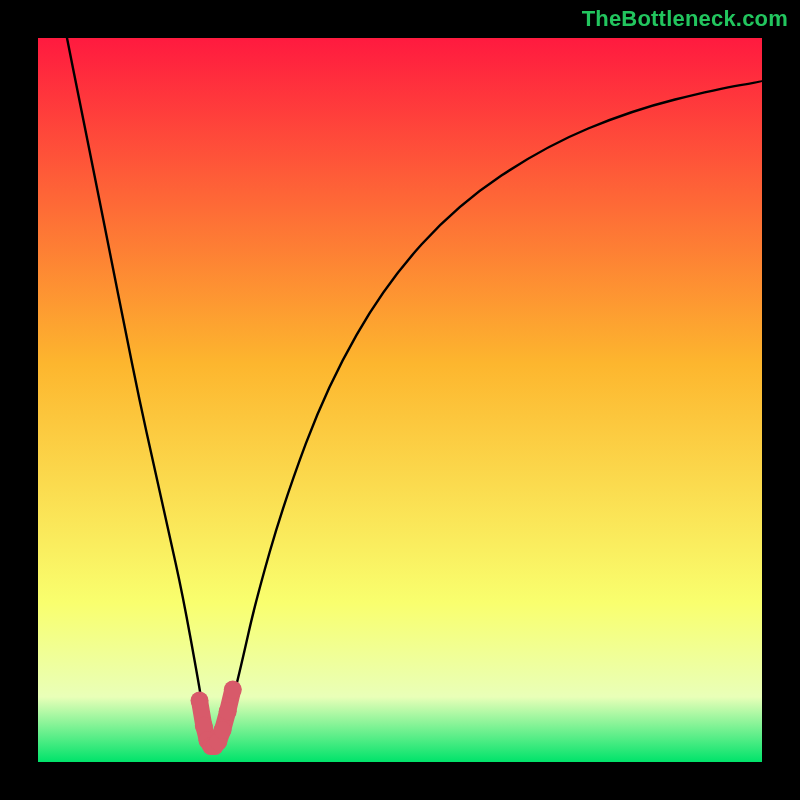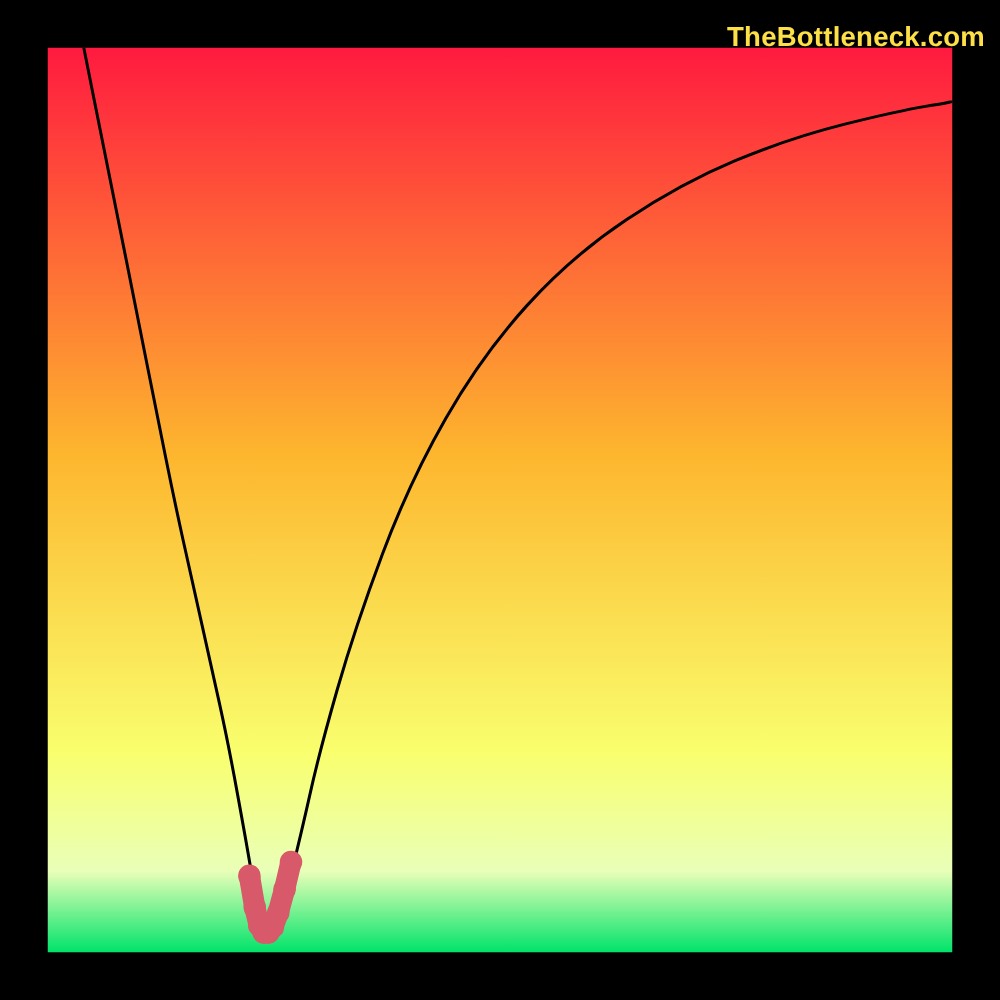--- a/index.html
+++ b/index.html
@@ -25,24 +25,23 @@
     width: 724px;
     height: 724px;
   }
   .watermark {
     position: absolute;
     top: 6px;
     right: 12px;
     font-family: Arial, Helvetica, sans-serif;
     font-size: 22px;
     font-weight: 600;
-    color: #fde047;
+    color: #22c55e;
     letter-spacing: 0.2px;
     user-select: none;
-    margin-top: 11px;
   }
 </style>
 </head>
 <body>
 
 <div class="frame">
   <div class="watermark">TheBottleneck.com</div>
   <svg class="plot" viewBox="0 0 724 724" preserveAspectRatio="none">
     <defs>
       <linearGradient id="bg-grad" x1="0" y1="0" x2="0" y2="1">

